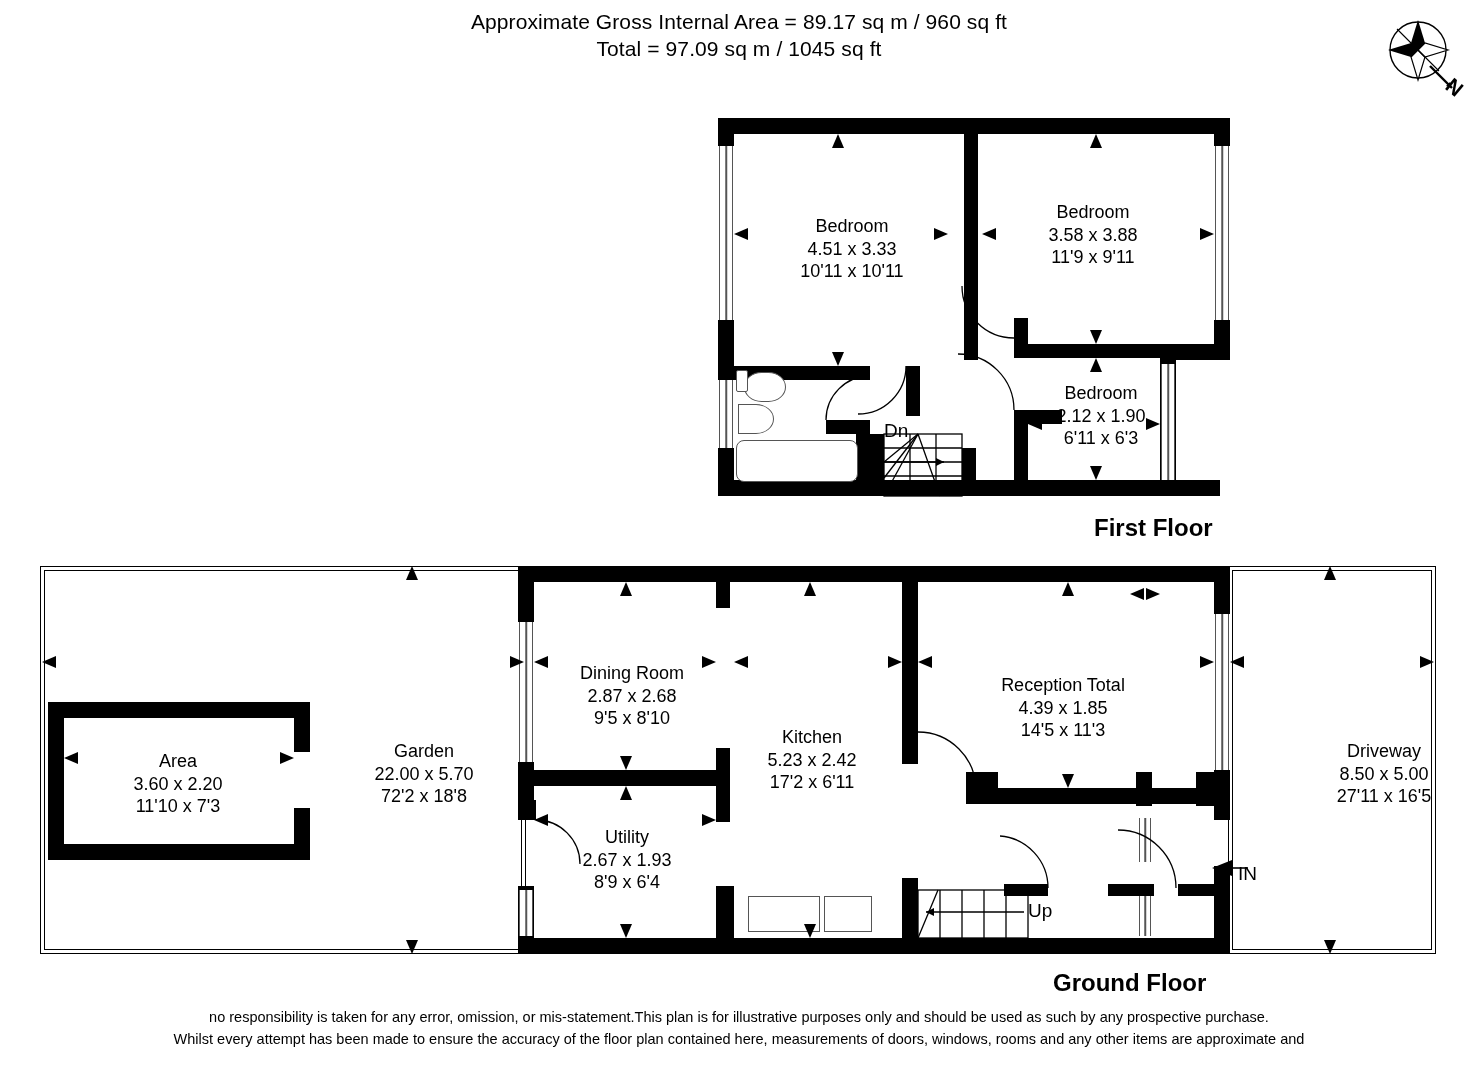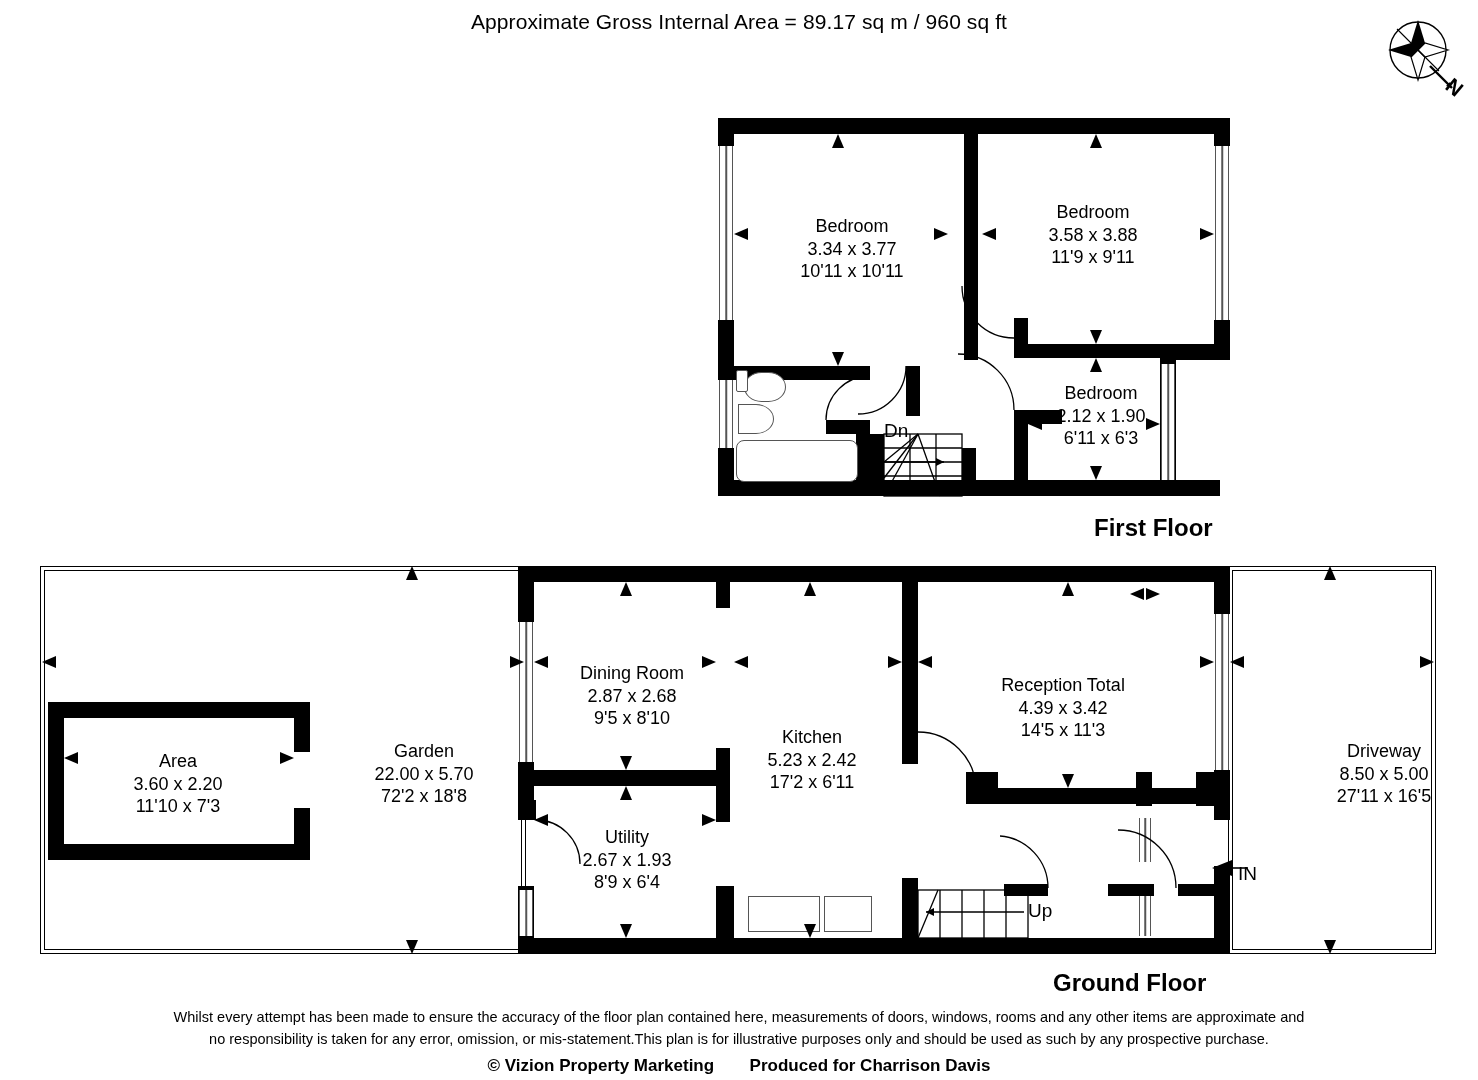--- a/index.html
+++ b/index.html
@@ -133,20 +133,21 @@
   }
   .footer .fcredit .sp { display: inline-block; width: 26px; }
 </style>
 </head>
 <body>
 
 <div id="page">
 
   <div class="header">
     <div>Approximate Gross Internal Area = 89.17 sq m / 960 sq ft</div>
+    <div>Total = 97.09 sq m / 1045 sq ft</div>
   </div>
 
   <div class="compass">
     <svg width="92" height="86" viewBox="0 0 92 86">
       <circle cx="40" cy="36" r="28" fill="none" stroke="#000" stroke-width="1.4"></circle>
       <polygon points="40,6 47,29 40,36 33,29" fill="#000"></polygon>
       <polygon points="40,66 47,43 40,36 33,43" fill="#fff" stroke="#000" stroke-width="1.2"></polygon>
       <polygon points="10,36 33,29 40,36 33,43" fill="#000"></polygon>
       <polygon points="70,36 47,43 40,36 47,29" fill="#fff" stroke="#000" stroke-width="1.2"></polygon>
       <polygon points="19,15 33,29 40,36 26,22" fill="#fff" stroke="#000" stroke-width="1.1"></polygon>
@@ -193,21 +194,21 @@
 
     <div class="w" style="left:870px; top:434px; width:14px; height:62px;"></div>
 
     <div class="fixture" style="left:744px; top:372px; width:42px; height:30px; border-radius:50%/60%;"></div>
     <div class="fixture" style="left:736px; top:370px; width:12px; height:22px; border-radius:2px;"></div>
     <div class="fixture" style="left:738px; top:404px; width:36px; height:30px; border-radius:0 50% 50% 0;"></div>
     <div class="fixture" style="left:736px; top:440px; width:122px; height:42px; border-radius:8px;"></div>
 
     <div class="room-label" style="left:757px; top:215px; width:190px;">
       <span class="rl-name">Bedroom</span>
-      <span class="rl-m">3.34 x 3.77</span>
+      <span class="rl-m">4.51 x 3.33</span>
       <span class="rl-ft">10'11 x 10'11</span>
     </div>
 
     <div class="room-label" style="left:998px; top:201px; width:190px;">
       <span class="rl-name">Bedroom</span>
       <span class="rl-m">3.58 x 3.88</span>
       <span class="rl-ft">11'9 x 9'11</span>
     </div>
 
     <div class="room-label" style="left:1006px; top:382px; width:190px;">
@@ -294,21 +295,21 @@
     </div>
 
     <div class="room-label" style="left:717px; top:726px; width:190px;">
       <span class="rl-name">Kitchen</span>
       <span class="rl-m">5.23 x 2.42</span>
       <span class="rl-ft">17'2 x 6'11</span>
     </div>
 
     <div class="room-label" style="left:963px; top:674px; width:200px;">
       <span class="rl-name">Reception Total</span>
-      <span class="rl-m">4.39 x 3.42</span>
+      <span class="rl-m">4.39 x 1.85</span>
       <span class="rl-ft">14'5 x 11'3</span>
     </div>
 
     <div class="room-label" style="left:1289px; top:740px; width:190px;">
       <span class="rl-name">Driveway</span>
       <span class="rl-m">8.50 x 5.00</span>
       <span class="rl-ft">27'11 x 16'5</span>
     </div>
 
     <div class="plain-label" style="left:1028px; top:900px;">Up</div>
@@ -413,22 +414,17 @@
     </g>
     <g stroke="#000" stroke-width="1.6">
       <line x1="1232" y1="868" x2="1248" y2="868"></line>
     </g>
   </svg>
 
   <div class="floor-label" id="first-floor-label">First Floor</div>
   <div class="floor-label" id="ground-floor-label">Ground Floor</div>
 
   <div class="footer">
+    <div class="fline">no responsibility is taken for any error, omission, or mis-statement.This plan is for illustrative purposes only and should be used as such by any prospective purchase.</div>
     <div class="fline">Whilst every attempt has been made to ensure the accuracy of the floor plan contained here, measurements of doors, windows, rooms and any other items are approximate and</div>
-    <div class="fline">no responsibility is taken for any error, omission, or mis-statement.This plan is for illustrative purposes only and should be used as such by any prospective purchase.</div>
-    <div class="fcredit">
-      <span>© Vizion Property Marketing</span>
-      <span class="sp"></span>
-      <span>Produced for Charrison Davis</span>
-    </div>
   </div>
 
 </div>
 
 </body></html>

